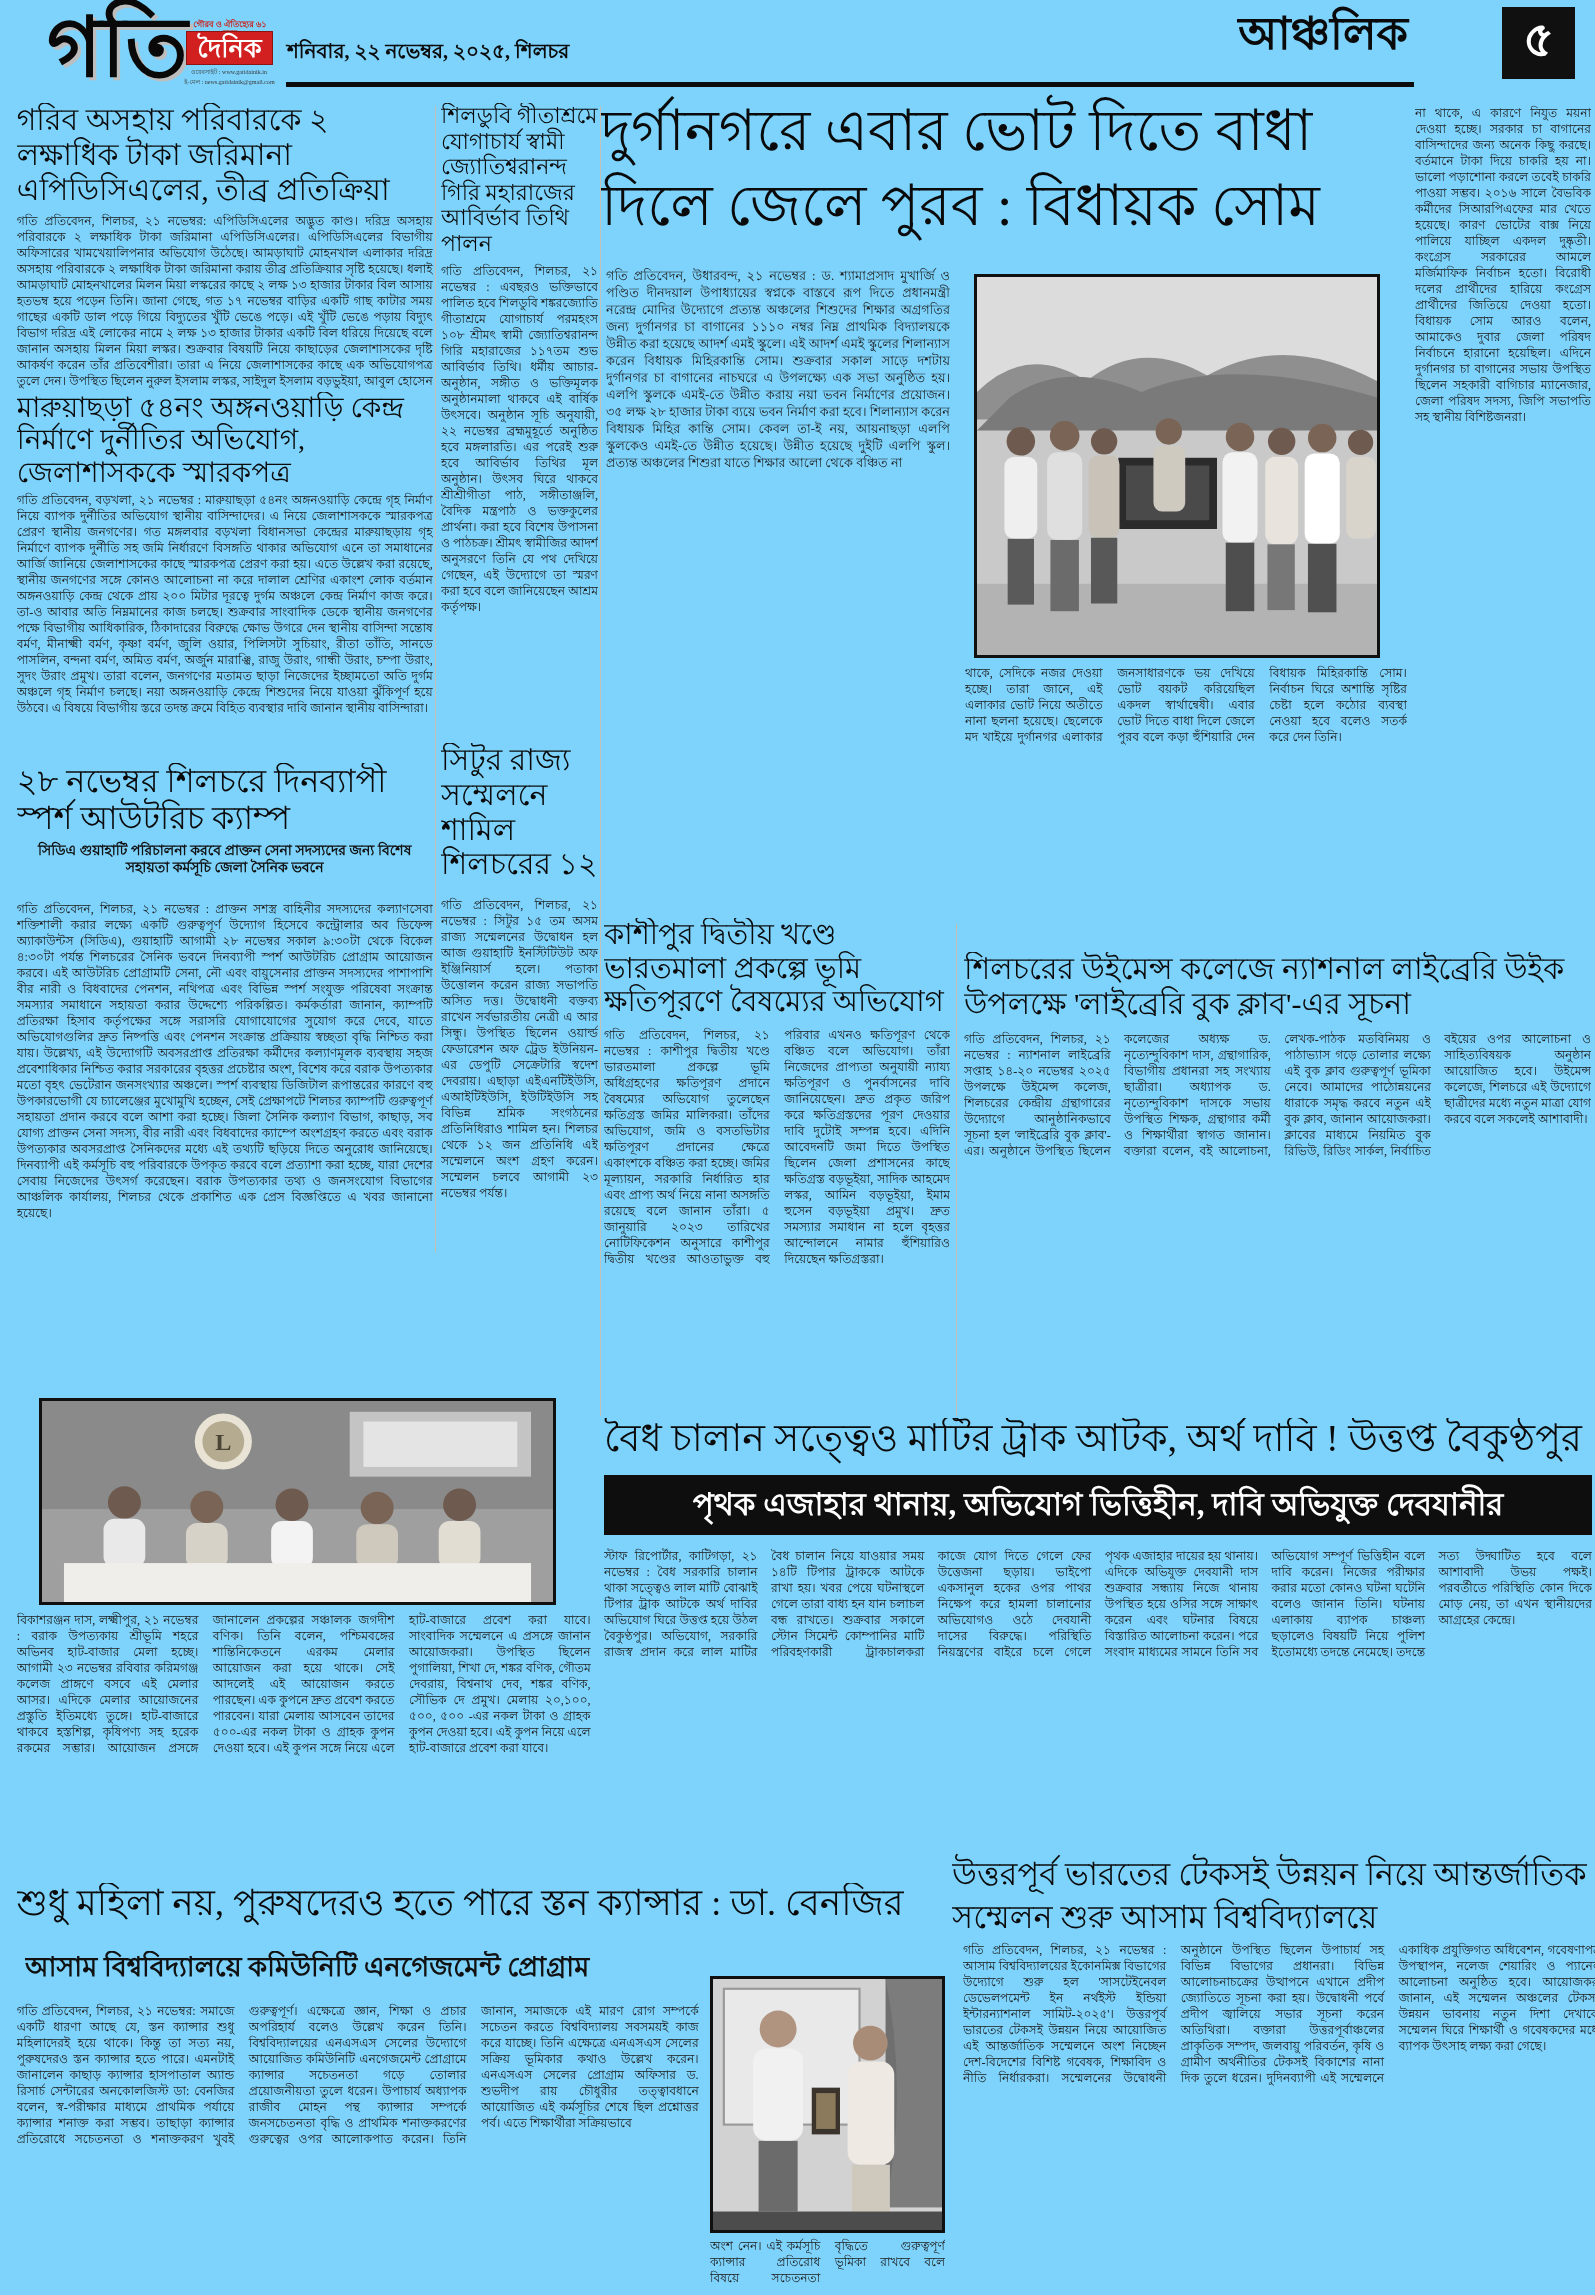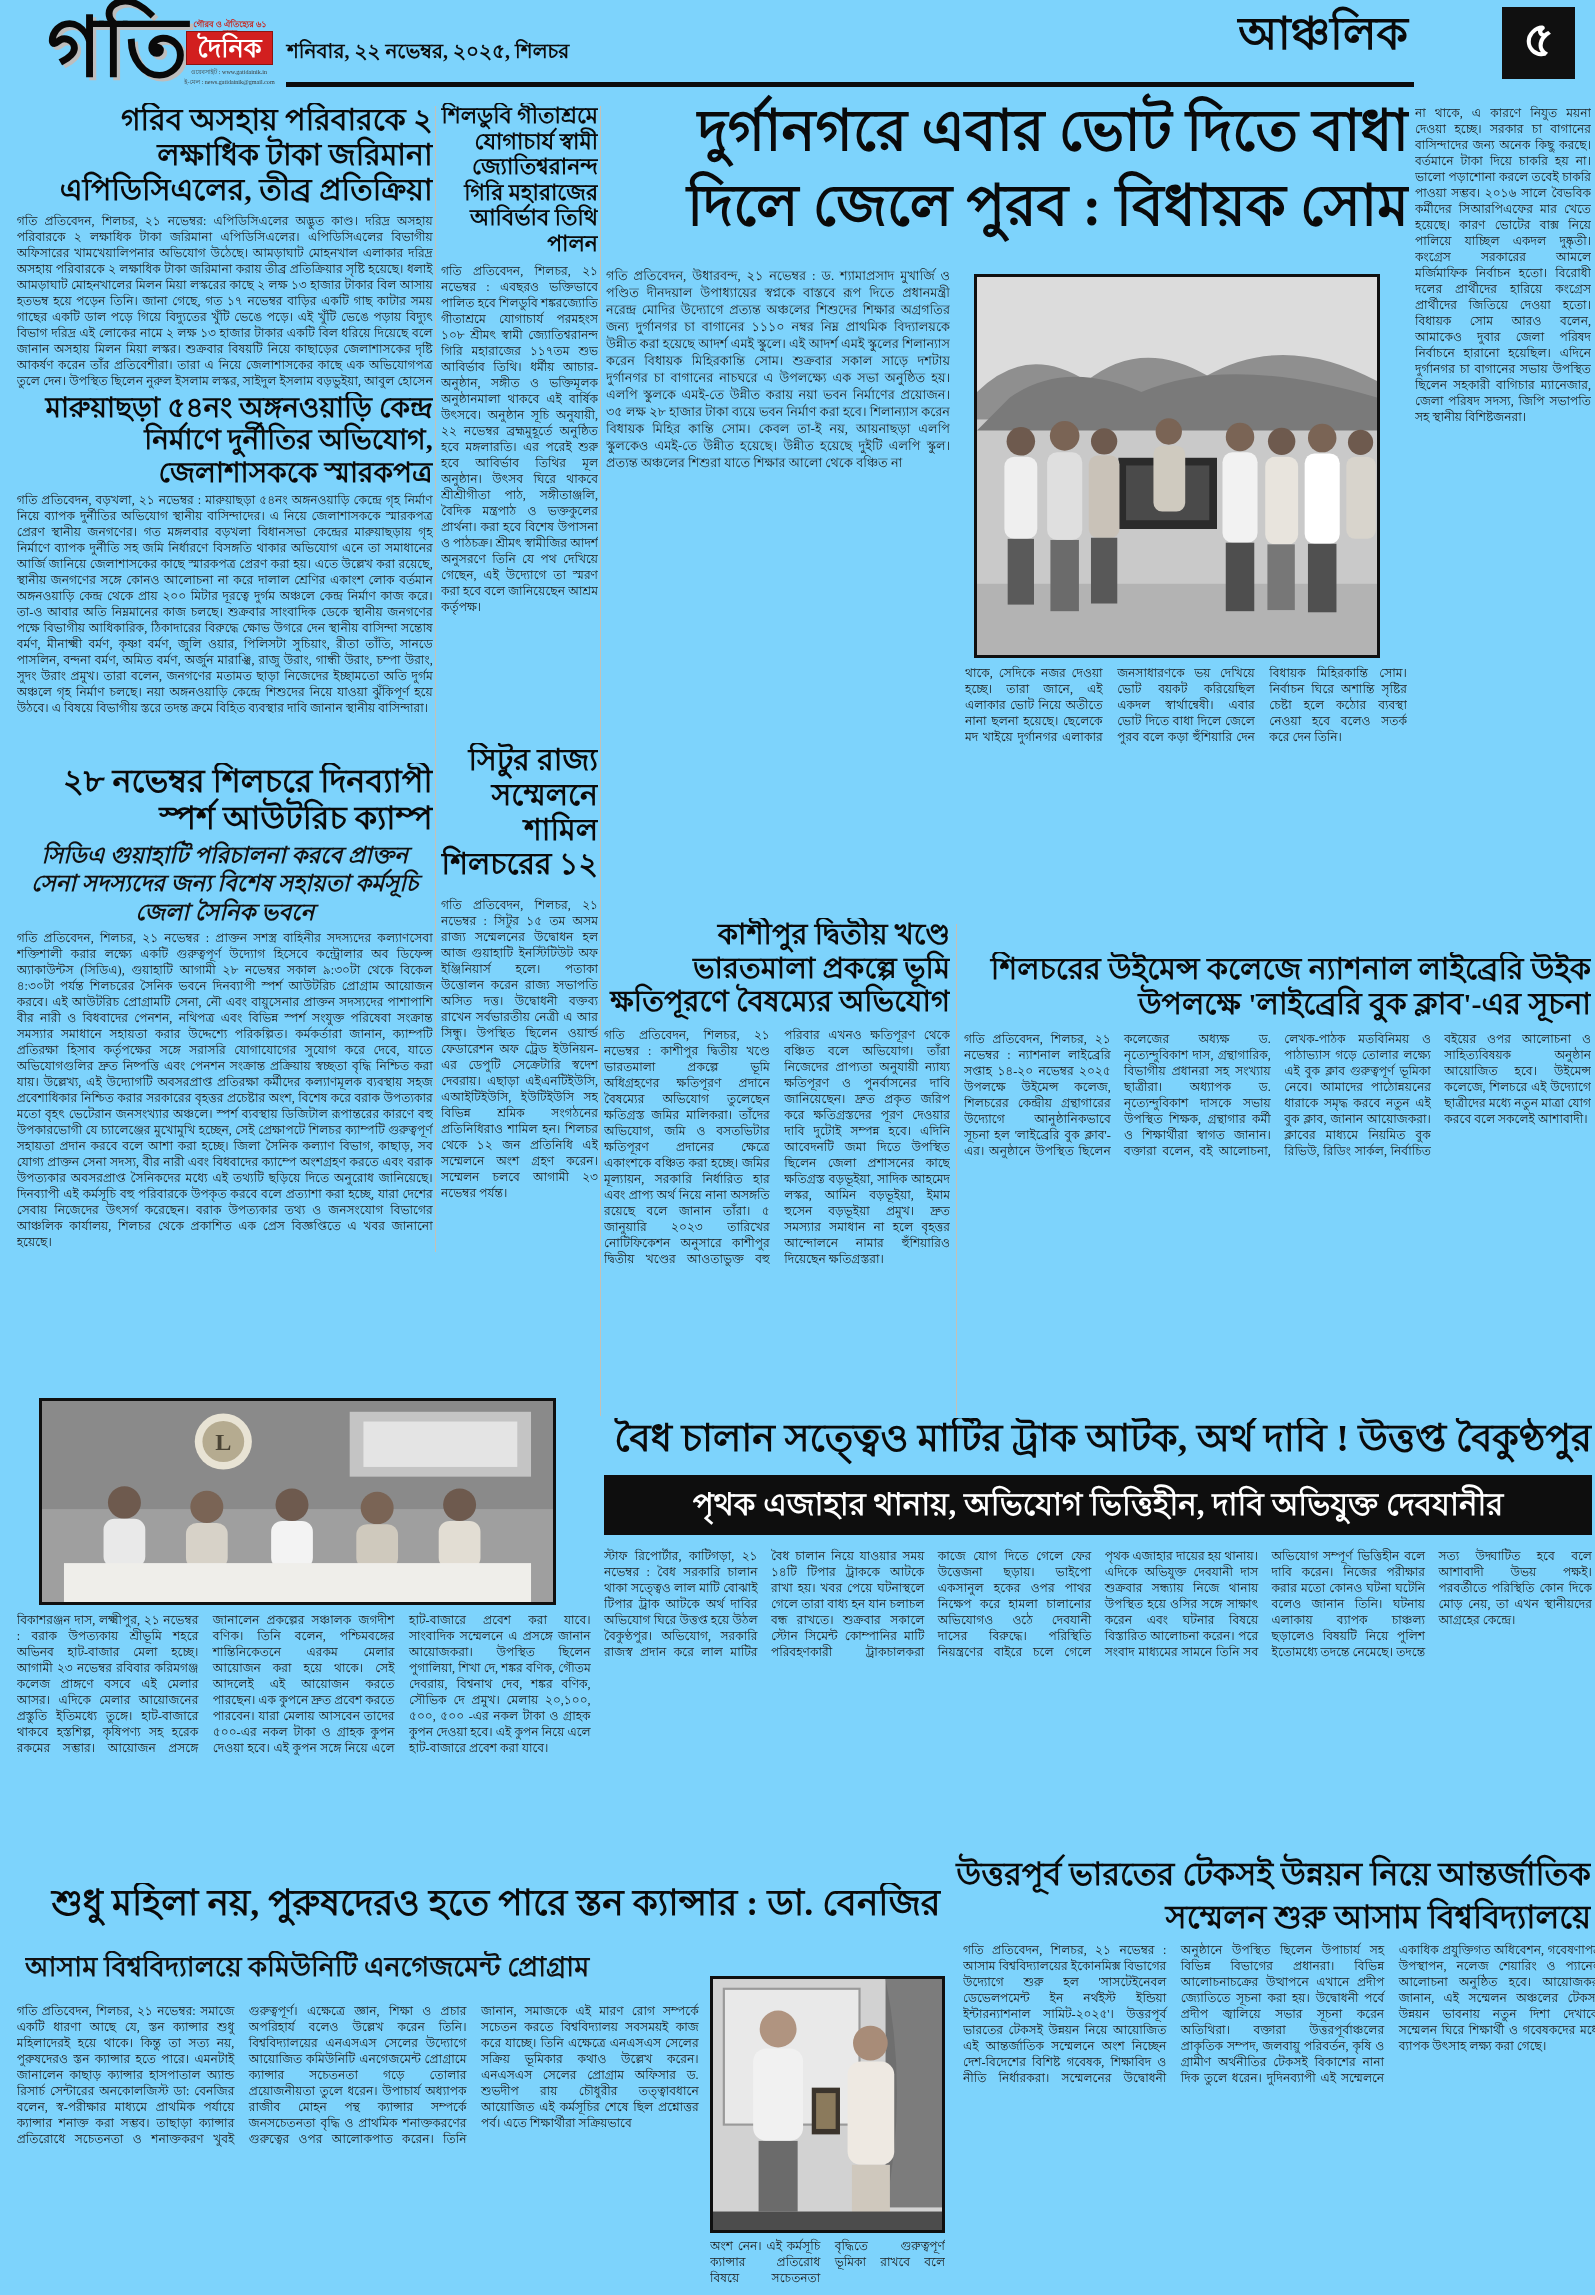--- a/index.html
+++ b/index.html
@@ -2,21 +2,21 @@
 <html style="font-size:9px"><head>
 <meta charset="utf-8">
 <style>
   html,body{margin:0;padding:0;background:#d8d5cd;}
   .page{
     position:relative;width:1595px;height:2295px;margin:0 auto;
     background:#7dd3fc;color:#141414;overflow:hidden;
     font-family:"Liberation Serif","DejaVu Serif",serif;
   }
   .abs{position:absolute;}
-  .hl{font-weight:700;text-align:right;line-height:1.16;color:#0a0a0a;}
+  .hl{font-weight:400;text-align:left;line-height:1.16;color:#0a0a0a;}
   .subhl{font-weight:700;text-align:center;line-height:1.25;color:#111;}
   .body{font-size:12.2px;line-height:16px;text-align:justify;overflow:hidden;color:#1c1c1c;}
   .cols2{column-count:2;column-gap:14.5px;}
   .cols3{column-count:3;column-gap:14.5px;}
   .cols4{column-count:4;column-gap:13.4px;}
   .cols6{column-count:6;column-gap:13.4px;}
   section{overflow:hidden;}
   .vrule{width:1.1px;background:#c4c0b6;}
   .photo{border:3.9px solid #101010;background:#cfcfcf;box-sizing:border-box;overflow:hidden;}
   .photo svg{display:block;width:100%;height:100%;}
@@ -60,21 +60,21 @@
     <div class="body" style="height:196px;">গতি প্রতিবেদন, শিলচর, ২১ নভেম্বর: এপিডিসিএলের অদ্ভুত কাণ্ড। দরিদ্র অসহায় পরিবারকে ২ লক্ষাধিক টাকা জরিমানা এপিডিসিএলের। এপিডিসিএলের বিভাগীয় অফিসারের খামখেয়ালিপনার অভিযোগ উঠেছে। আমড়াঘাট মোহনখাল এলাকার দরিদ্র অসহায় পরিবারকে ২ লক্ষাধিক টাকা জরিমানা করায় তীব্র প্রতিক্রিয়ার সৃষ্টি হয়েছে। ধলাই আমড়াঘাট মোহনখালের মিলন মিয়া লস্করের কাছে ২ লক্ষ ১৩ হাজার টাকার বিল আসায় হতভম্ব হয়ে পড়েন তিনি। জানা গেছে, গত ১৭ নভেম্বর বাড়ির একটি গাছ কাটার সময় গাছের একটি ডাল পড়ে গিয়ে বিদ্যুতের খুঁটি ভেঙে পড়ে। এই খুঁটি ভেঙে পড়ায় বিদ্যুৎ বিভাগ দরিদ্র এই লোকের নামে ২ লক্ষ ১৩ হাজার টাকার একটি বিল ধরিয়ে দিয়েছে বলে জানান অসহায় মিলন মিয়া লস্কর। শুক্রবার বিষয়টি নিয়ে কাছাড়ের জেলাশাসকের দৃষ্টি আকর্ষণ করেন তাঁর প্রতিবেশীরা। তারা এ নিয়ে জেলাশাসকের কাছে এক অভিযোগপত্র তুলে দেন। উপস্থিত ছিলেন নুরুল ইসলাম লস্কর, সাইদুল ইসলাম বড়ভুইয়া, আবুল হোসেন লস্কর, আব্দুল জলিল লস্কর প্রমুখ।</div>
   </section>
 
   <section class="abs" style="left:16.7px;top:392px;width:416px;height:368px;">
     <h2 class="hl" style="font-size:28px;margin:0 0 3px 0;">মারুয়াছড়া ৫৪নং অঙ্গনওয়াড়ি কেন্দ্র নির্মাণে দুর্নীতির অভিযোগ, জেলাশাসককে স্মারকপত্র</h2>
     <div class="body" style="height:283px;">গতি প্রতিবেদন, বড়খলা, ২১ নভেম্বর : মারুয়াছড়া ৫৪নং অঙ্গনওয়াড়ি কেন্দ্রে গৃহ নির্মাণ নিয়ে ব্যাপক দুর্নীতির অভিযোগ স্থানীয় বাসিন্দাদের। এ নিয়ে জেলাশাসককে স্মারকপত্র প্রেরণ স্থানীয় জনগণের। গত মঙ্গলবার বড়খলা বিধানসভা কেন্দ্রের মারুয়াছড়ায় গৃহ নির্মাণে ব্যাপক দুর্নীতি সহ জমি নির্ধারণে বিসঙ্গতি থাকার অভিযোগ এনে তা সমাধানের আর্জি জানিয়ে জেলাশাসকের কাছে স্মারকপত্র প্রেরণ করা হয়। এতে উল্লেখ করা রয়েছে, স্থানীয় জনগণের সঙ্গে কোনও আলোচনা না করে দালাল শ্রেণির একাংশ লোক বর্তমান অঙ্গনওয়াড়ি কেন্দ্র থেকে প্রায় ২০০ মিটার দূরত্বে দুর্গম অঞ্চলে কেন্দ্র নির্মাণ কাজ করে। তা-ও আবার অতি নিম্নমানের কাজ চলছে। শুক্রবার সাংবাদিক ডেকে স্থানীয় জনগণের পক্ষে বিভাগীয় আধিকারিক, ঠিকাদারের বিরুদ্ধে ক্ষোভ উগরে দেন স্থানীয় বাসিন্দা সন্তোষ বর্মণ, মীনাক্ষ্মী বর্মণ, কৃষ্ণা বর্মণ, জুলি ওয়ার, পিলিসটা সুচিয়াং, রীতা তাঁতি, সানডে পাসলিন, বন্দনা বর্মণ, অমিত বর্মণ, অর্জুন মারাঞ্ঝি, রাজু উরাং, গান্ধী উরাং, চম্পা উরাং, সুদং উরাং প্রমুখ। তারা বলেন, জনগণের মতামত ছাড়া নিজেদের ইচ্ছামতো অতি দুর্গম অঞ্চলে গৃহ নির্মাণ চলছে। নয়া অঙ্গনওয়াড়ি কেন্দ্রে শিশুদের নিয়ে যাওয়া ঝুঁকিপূর্ণ হয়ে উঠবে। এ বিষয়ে বিভাগীয় স্তরে তদন্ত ক্রমে বিহিত ব্যবস্থার দাবি জানান স্থানীয় বাসিন্দারা।</div>
   </section>
 
   <section class="abs" style="left:16.7px;top:763px;width:416px;height:490px;">
     <h2 class="hl" style="font-size:32px;margin:0 0 4.5px 0;">২৮ নভেম্বর শিলচরে দিনব্যাপী স্পর্শ আউটরিচ ক্যাম্প</h2>
-    <h3 class="subhl" style="font-size:23px;margin:0 0 2px 0;font-style:italic;">সিডিএ গুয়াহাটি পরিচালনা করবে প্রাক্তন সেনা সদস্যদের জন্য বিশেষ সহায়তা কর্মসূচি জেলা সৈনিক ভবনে</h3>
+    <h3 class="subhl" style="font-size:14px;margin:0 0 24px 0;">সিডিএ গুয়াহাটি পরিচালনা করবে প্রাক্তন সেনা সদস্যদের জন্য বিশেষ সহায়তা কর্মসূচি জেলা সৈনিক ভবনে</h3>
     <div class="body" style="height:340px;">গতি প্রতিবেদন, শিলচর, ২১ নভেম্বর : প্রাক্তন সশস্ত্র বাহিনীর সদস্যদের কল্যাণসেবা শক্তিশালী করার লক্ষ্যে একটি গুরুত্বপূর্ণ উদ্যোগ হিসেবে কন্ট্রোলার অব ডিফেন্স অ্যাকাউন্টস (সিডিএ), গুয়াহাটি আগামী ২৮ নভেম্বর সকাল ৯:৩০টা থেকে বিকেল ৪:৩০টা পর্যন্ত শিলচরের সৈনিক ভবনে দিনব্যাপী স্পর্শ আউটরিচ প্রোগ্রাম আয়োজন করবে। এই আউটরিচ প্রোগ্রামটি সেনা, নৌ এবং বায়ুসেনার প্রাক্তন সদস্যদের পাশাপাশি বীর নারী ও বিধবাদের পেনশন, নথিপত্র এবং বিভিন্ন স্পর্শ সংযুক্ত পরিষেবা সংক্রান্ত সমস্যার সমাধানে সহায়তা করার উদ্দেশ্যে পরিকল্পিত। কর্মকর্তারা জানান, ক্যাম্পটি প্রতিরক্ষা হিসাব কর্তৃপক্ষের সঙ্গে সরাসরি যোগাযোগের সুযোগ করে দেবে, যাতে অভিযোগগুলির দ্রুত নিষ্পত্তি এবং পেনশন সংক্রান্ত প্রক্রিয়ায় স্বচ্ছতা বৃদ্ধি নিশ্চিত করা যায়। উল্লেখ্য, এই উদ্যোগটি অবসরপ্রাপ্ত প্রতিরক্ষা কর্মীদের কল্যাণমূলক ব্যবস্থায় সহজ প্রবেশাধিকার নিশ্চিত করার সরকারের বৃহত্তর প্রচেষ্টার অংশ, বিশেষ করে বরাক উপত্যকার মতো বৃহৎ ভেটেরান জনসংখ্যার অঞ্চলে। স্পর্শ ব্যবস্থায় ডিজিটাল রূপান্তরের কারণে বহু উপকারভোগী যে চ্যালেঞ্জের মুখোমুখি হচ্ছেন, সেই প্রেক্ষাপটে শিলচর ক্যাম্পটি গুরুত্বপূর্ণ সহায়তা প্রদান করবে বলে আশা করা হচ্ছে। জিলা সৈনিক কল্যাণ বিভাগ, কাছাড়, সব যোগ্য প্রাক্তন সেনা সদস্য, বীর নারী এবং বিধবাদের ক্যাম্পে অংশগ্রহণ করতে এবং বরাক উপত্যকার অবসরপ্রাপ্ত সৈনিকদের মধ্যে এই তথ্যটি ছড়িয়ে দিতে অনুরোধ জানিয়েছে। দিনব্যাপী এই কর্মসূচি বহু পরিবারকে উপকৃত করবে বলে প্রত্যাশা করা হচ্ছে, যারা দেশের সেবায় নিজেদের উৎসর্গ করেছেন। বরাক উপত্যকার তথ্য ও জনসংযোগ বিভাগের আঞ্চলিক কার্যালয়, শিলচর থেকে প্রকাশিত এক প্রেস বিজ্ঞপ্তিতে এ খবর জানানো হয়েছে।</div>
   </section>
 
   <section class="abs" style="left:441px;top:103px;width:157px;height:637px;">
     <h2 class="hl" style="font-size:22px;margin:0 0 6.7px 0;">শিলডুবি গীতাশ্রমে যোগাচার্য স্বামী জ্যোতিশ্বরানন্দ গিরি মহারাজের আবির্ভাব তিথি পালন</h2>
     <div class="body" style="height:466px;">গতি প্রতিবেদন, শিলচর, ২১ নভেম্বর : এবছরও ভক্তিভাবে পালিত হবে শিলডুবি শঙ্করজ্যোতি গীতাশ্রমে যোগাচার্য পরমহংস ১০৮ শ্রীমৎ স্বামী জ্যোতিশ্বরানন্দ গিরি মহারাজের ১১৭তম শুভ আবির্ভাব তিথি। ধর্মীয় আচার-অনুষ্ঠান, সঙ্গীত ও ভক্তিমূলক অনুষ্ঠানমালা থাকবে এই বার্ষিক উৎসবে। অনুষ্ঠান সূচি অনুযায়ী, ২২ নভেম্বর ব্রহ্মমুহূর্তে অনুষ্ঠিত হবে মঙ্গলারতি। এর পরেই শুরু হবে আবির্ভাব তিথির মূল অনুষ্ঠান। উৎসব ঘিরে থাকবে শ্রীশ্রীগীতা পাঠ, সঙ্গীতাঞ্জলি, বৈদিক মন্ত্রপাঠ ও ভক্তকুলের প্রার্থনা। করা হবে বিশেষ উপাসনা ও পাঠচক্র। শ্রীমৎ স্বামীজির আদর্শ অনুসরণে তিনি যে পথ দেখিয়ে গেছেন, এই উদ্যোগে তা স্মরণ করা হবে বলে জানিয়েছেন আশ্রম কর্তৃপক্ষ।</div>
   </section>
 
   <section class="abs" style="left:441px;top:743px;width:157px;height:509px;">
     <h2 class="hl" style="font-size:30px;margin:0 0 15px 0;">সিটুর রাজ্য সম্মেলনে শামিল শিলচরের ১২</h2>

